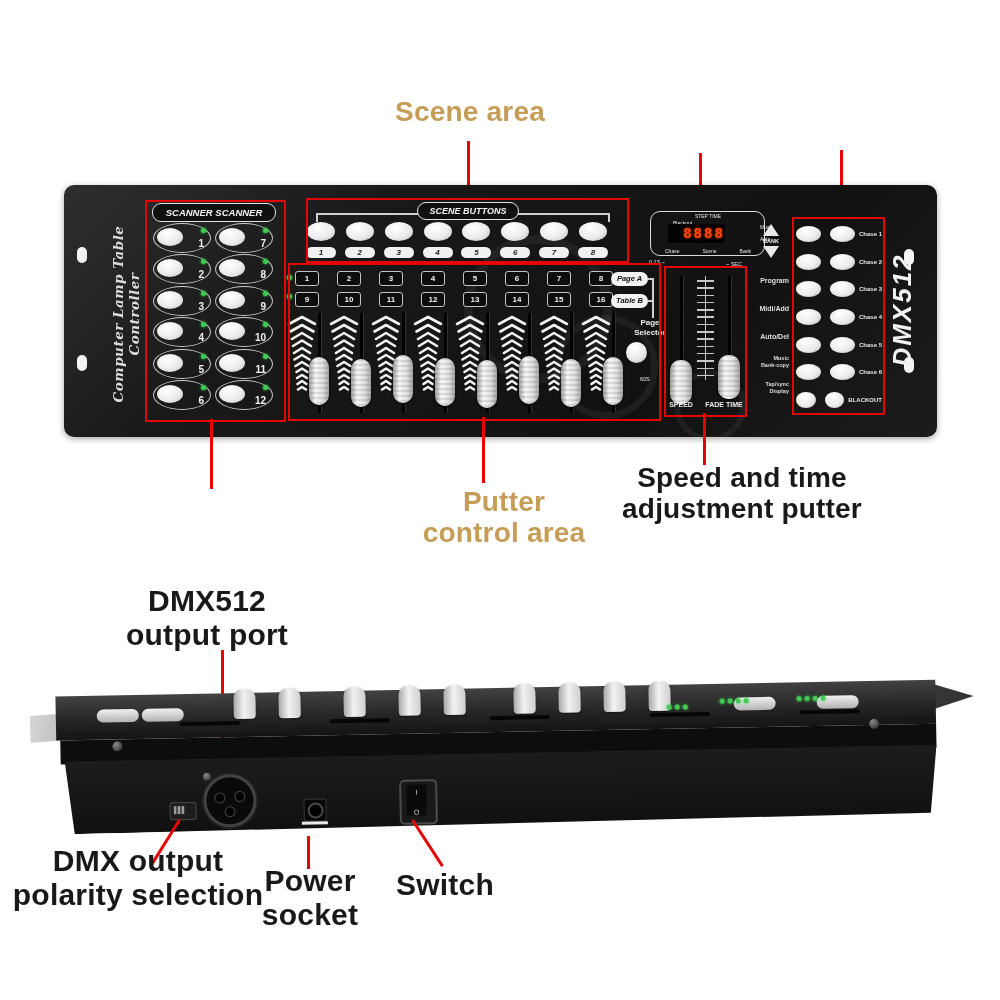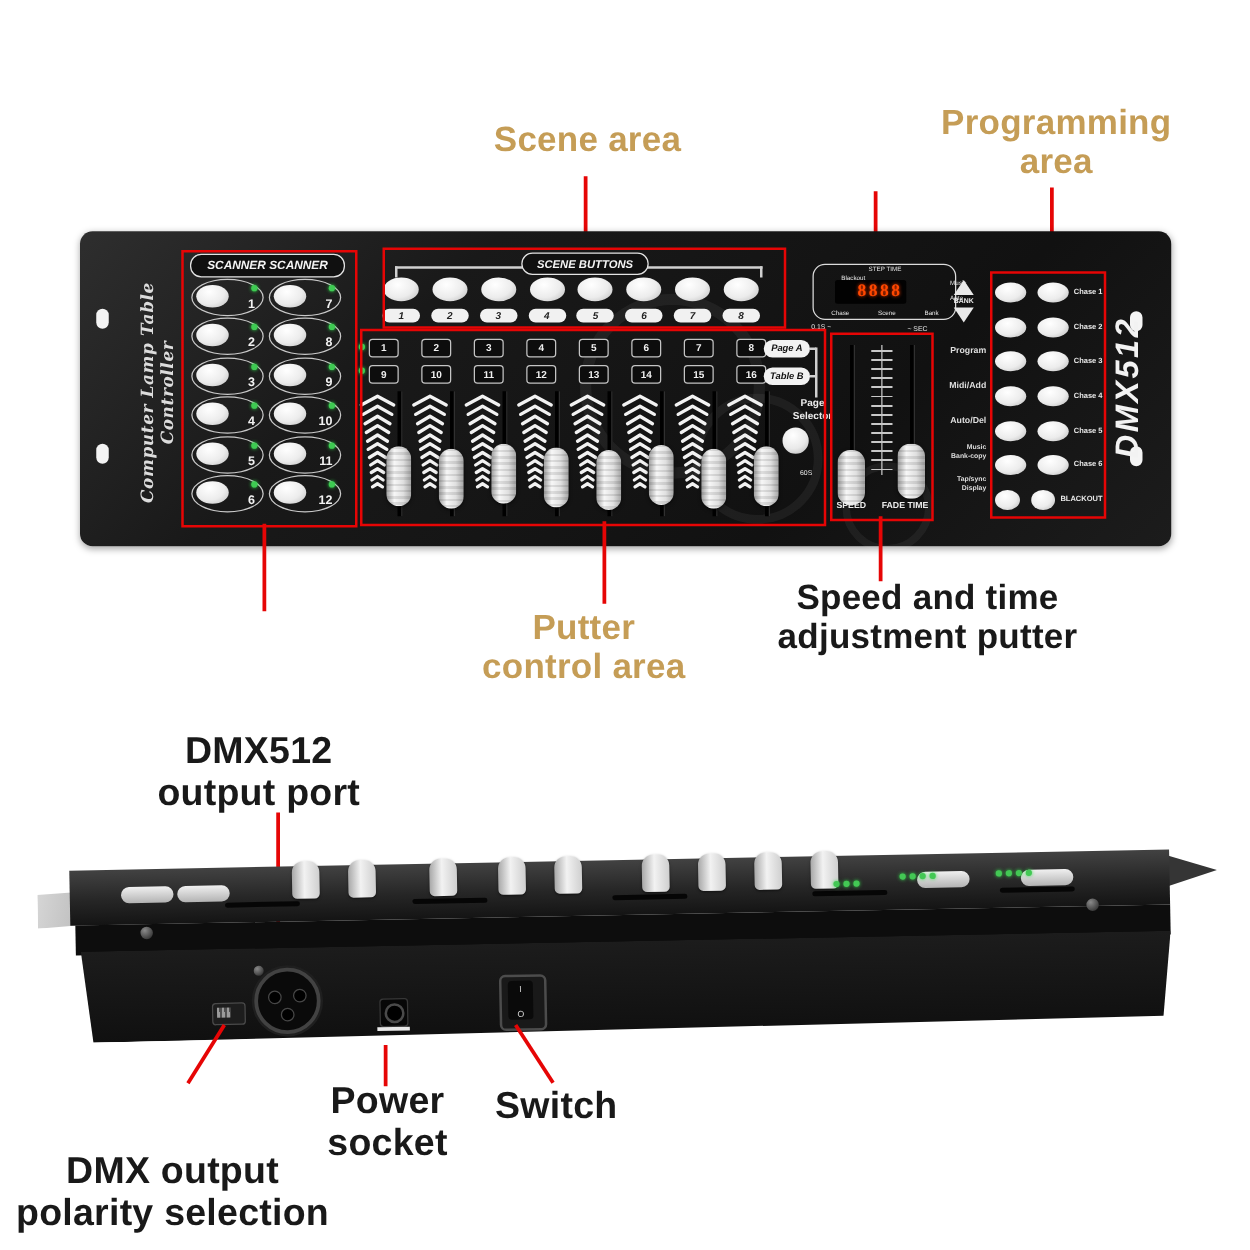--- a/index.html
+++ b/index.html
@@ -45,21 +45,21 @@
          background:radial-gradient(ellipse at 40% 30%,#fff 0%,#ececec 55%,#b9b9b9 100%);}
   .scpill{margin-top:6px;width:30px;height:11px;border-radius:6px;background:#f1f1f1;
           color:#222;font-style:italic;font-weight:700;font-size:8px;line-height:11px;text-align:center;}
   .thinline{position:absolute;background:#d0d0d0;}
   
   .ledbox{position:absolute;left:650px;top:211px;width:113px;height:43px;border:1.5px solid #dcdcdc;
           border-radius:10px;}
   .tinyw{position:absolute;color:#e6e6e6;font-size:5px;line-height:1.55;}
   .ledwin{position:absolute;left:17px;top:12px;width:57px;height:19px;background:#020202;border-radius:2px;
           text-align:center;}
-  .leddig{font-family:Liberation Serif, serif;font-weight:700;font-size:14px;line-height:19px;
+  .leddig{font-family:Liberation Mono, monospace;font-weight:700;font-size:14px;line-height:19px;
           color:#ff4800;letter-spacing:2px;text-shadow:0 0 3px #ff3c00;padding-left:15px;}
   .tri{width:0;height:0;border-left:8px solid transparent;border-right:8px solid transparent;}
   .triu{border-bottom:12px solid #e9e9e9;}
   .trid{border-top:12px solid #e9e9e9;}
   
   .fchans{position:absolute;left:286px;top:265px;display:flex;}
   .fch{position:relative;width:42px;height:150px;}
   .numbox{width:22px;height:13px;border:1.2px solid #c4c4c4;border-radius:3px;margin:0 auto;
           color:#f0f0f0;font-weight:700;font-size:8px;line-height:13px;text-align:center;background:#0d0d0d;}
   .nb1{margin-top:6px;} .nb2{margin-top:6px;}
@@ -133,22 +133,20 @@
 
 <div class="stage">
 
   <svg width="0" height="0" style="position:absolute" aria-hidden="true">
     <defs>
       <path id="chevp" d="M2,11 L15,4 L28,11 M3.5,18.5 L15,12 L26.5,18.5 M5,26 L15,20 L25,26 M6,33 L15,27.5 L24,33 M7,40 L15,35 L23,40 M7.5,46.5 L15,42 L22.5,46.5 M8.5,53 L15,49 L21.5,53 M9.5,59 L15,55.5 L20.5,59 M10,65 L15,62 L20,65 M10.5,71 L15,68 L19.5,71 M11,76.5 L15,74 L19,76.5" fill="none" stroke="#f2f2f2" stroke-width="2.6" stroke-linecap="round" stroke-linejoin="round"></path>
     </defs>
   </svg>
 
   <div class="lab gold" style="left:345px;top:96px;width:250px;">Scene area</div>
-  <div class="lab gold" style="left:745px;top:82px;width:200px;">Programming
-area</div>
   <div class="rline" style="left:467px;top:141px;height:58px;"></div>
   <div class="rline" style="left:699px;top:153px;height:60px;"></div>
   <div class="rline" style="left:840px;top:150px;height:67px;"></div>
 
   <div class="panel">
     <div class="wm" style="left:400px;top:50px;width:130px;height:130px;"></div>
     <div class="wm" style="left:490px;top:130px;width:90px;height:90px;border-width:7px;"></div>
     <div class="wm" style="left:610px;top:185px;width:60px;height:60px;border-width:6px;"></div>
   </div>
   <div class="hole" style="left:77px;top:247px;"></div>
@@ -430,21 +428,21 @@
 
   <div class="rbox" style="left:145px;top:200px;width:137px;height:218px;"></div>
   <div class="rbox" style="left:306px;top:198px;width:319px;height:61px;"></div>
   <div class="rbox" style="left:288px;top:263px;width:369px;height:154px;"></div>
   <div class="rbox" style="left:664px;top:266px;width:79px;height:147px;"></div>
   <div class="rbox" style="left:792px;top:217px;width:89px;height:194px;"></div>
 
   <div class="rline" style="left:210px;top:419px;height:70px;"></div>
   <div class="rline" style="left:482px;top:417px;height:66px;"></div>
   <div class="rline" style="left:703px;top:413px;height:52px;"></div>
-  <div class="lab gold" style="left:342px;top:486px;width:250px;">Putter
+  <div class="lab gold" style="left:379px;top:486px;width:250px;">Putter
 control area</div>
   <div class="lab dark" style="left:592px;top:462px;width:300px;">Speed and time
 adjustment putter</div>
 
   <div class="lab dark big" style="left:77px;top:584px;width:260px;">DMX512
 output port</div>
   <div class="rline" style="left:221px;top:650px;height:124px;"></div>
 
   <div class="rear">
     <div class="lear"></div>
@@ -506,19 +504,19 @@
       <div class="rockin">
         <span class="rk-i">I</span>
         <span class="rk-o">O</span>
       </div>
     </div>
   </div>
 
   <div class="rline" style="left:178px;top:820px;height:55px;transform:rotate(32deg);transform-origin:top center;"></div>
   <div class="rline" style="left:307px;top:836px;height:33px;"></div>
   <div class="rline" style="left:411px;top:820px;height:55px;transform:rotate(-33deg);transform-origin:top center;"></div>
-  <div class="lab dark big" style="left:7px;top:920px;width:262px;">DMX output
+  <div class="lab dark big" style="left:7px;top:844px;width:262px;">DMX output
 polarity selection</div>
   <div class="lab dark big" style="left:240px;top:864px;width:140px;">Power
 socket</div>
   <div class="lab dark big" style="left:385px;top:868px;width:120px;">Switch</div>
 
 </div>
 
 </body></html>

